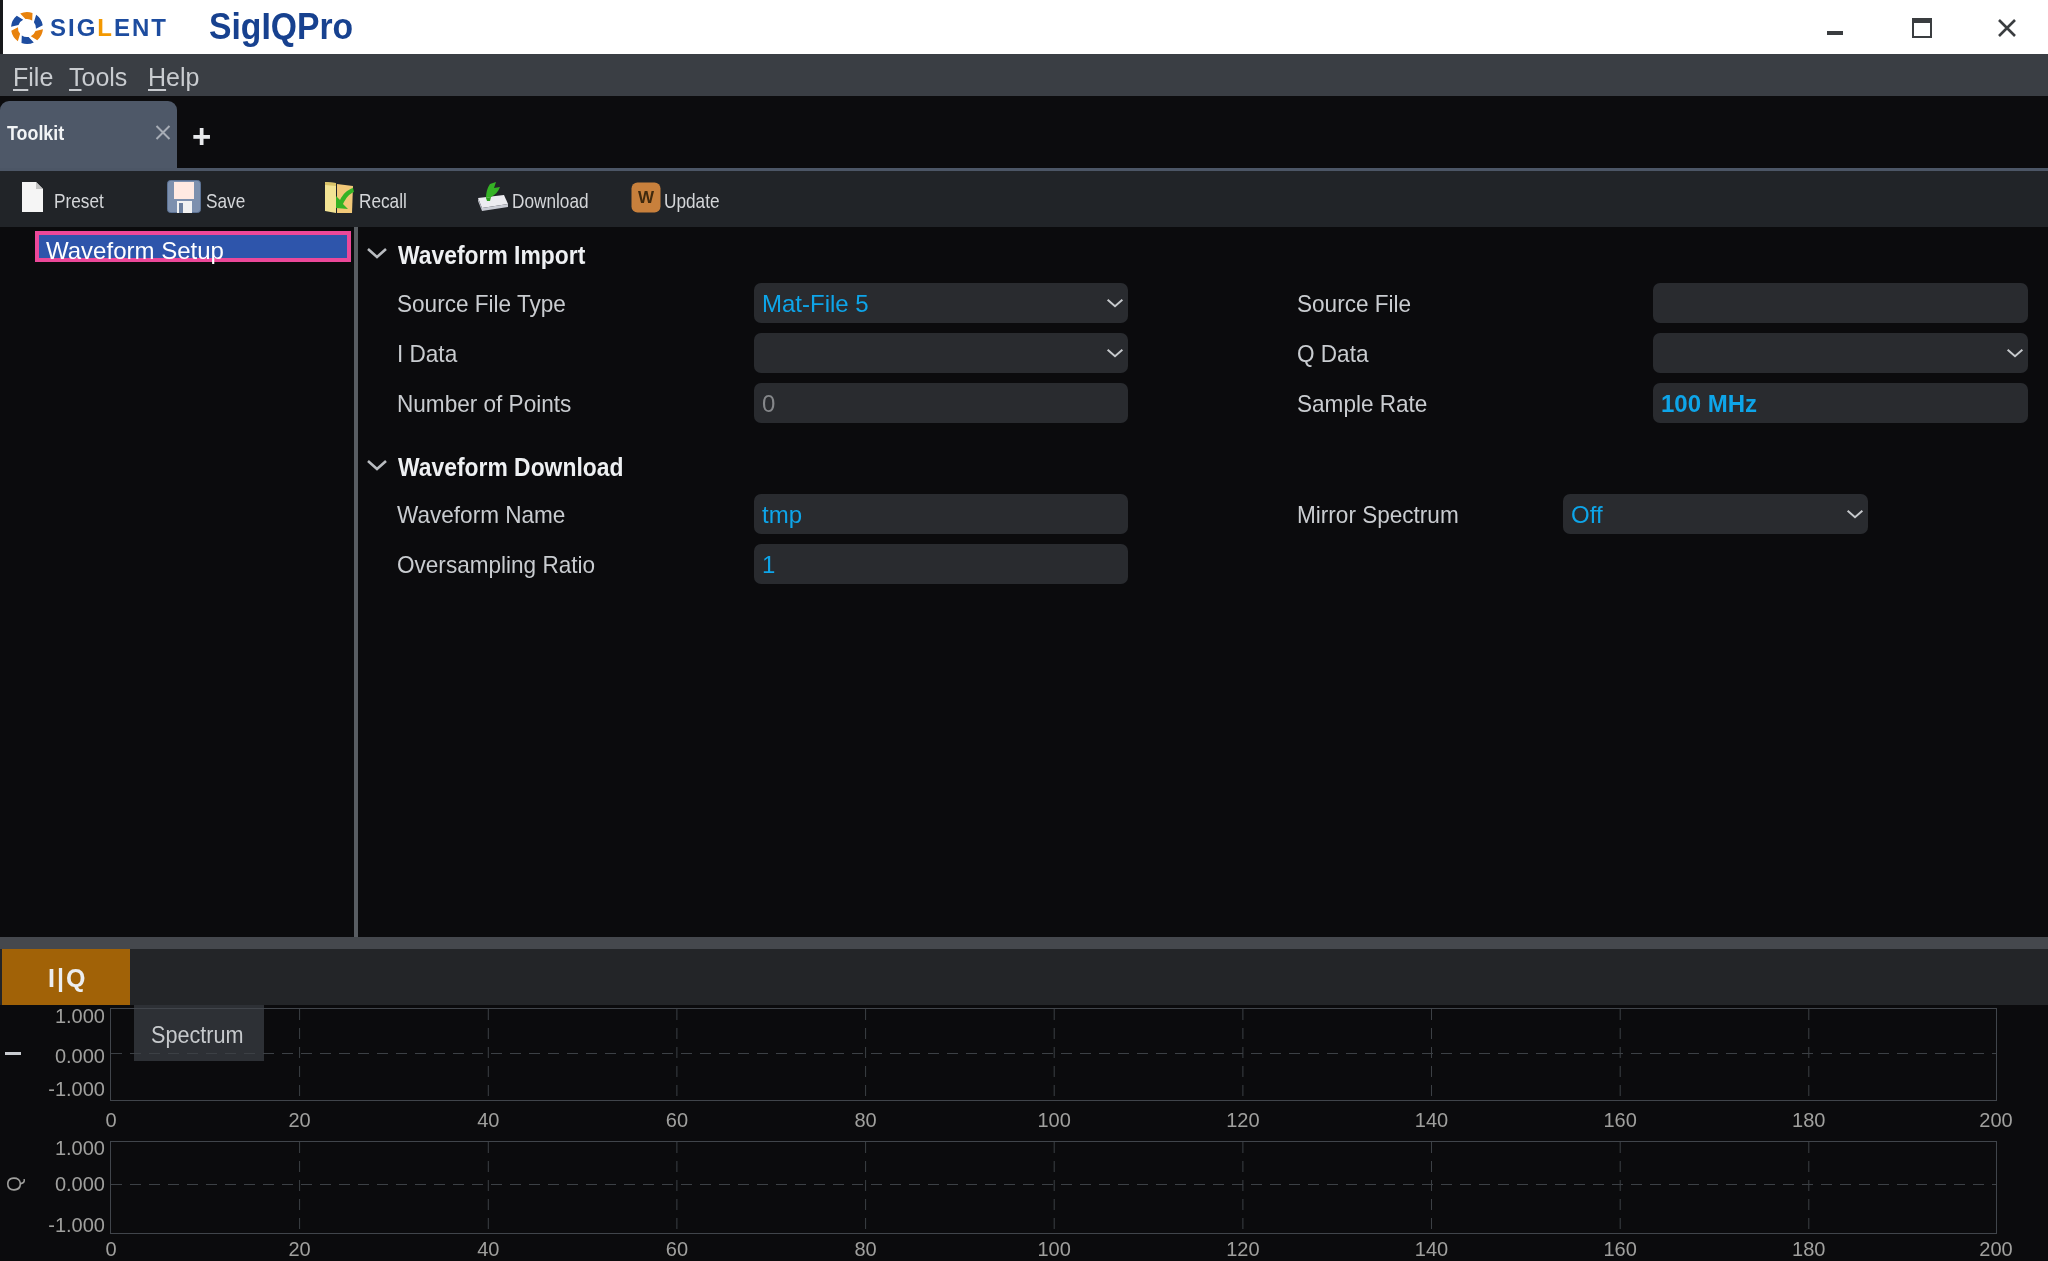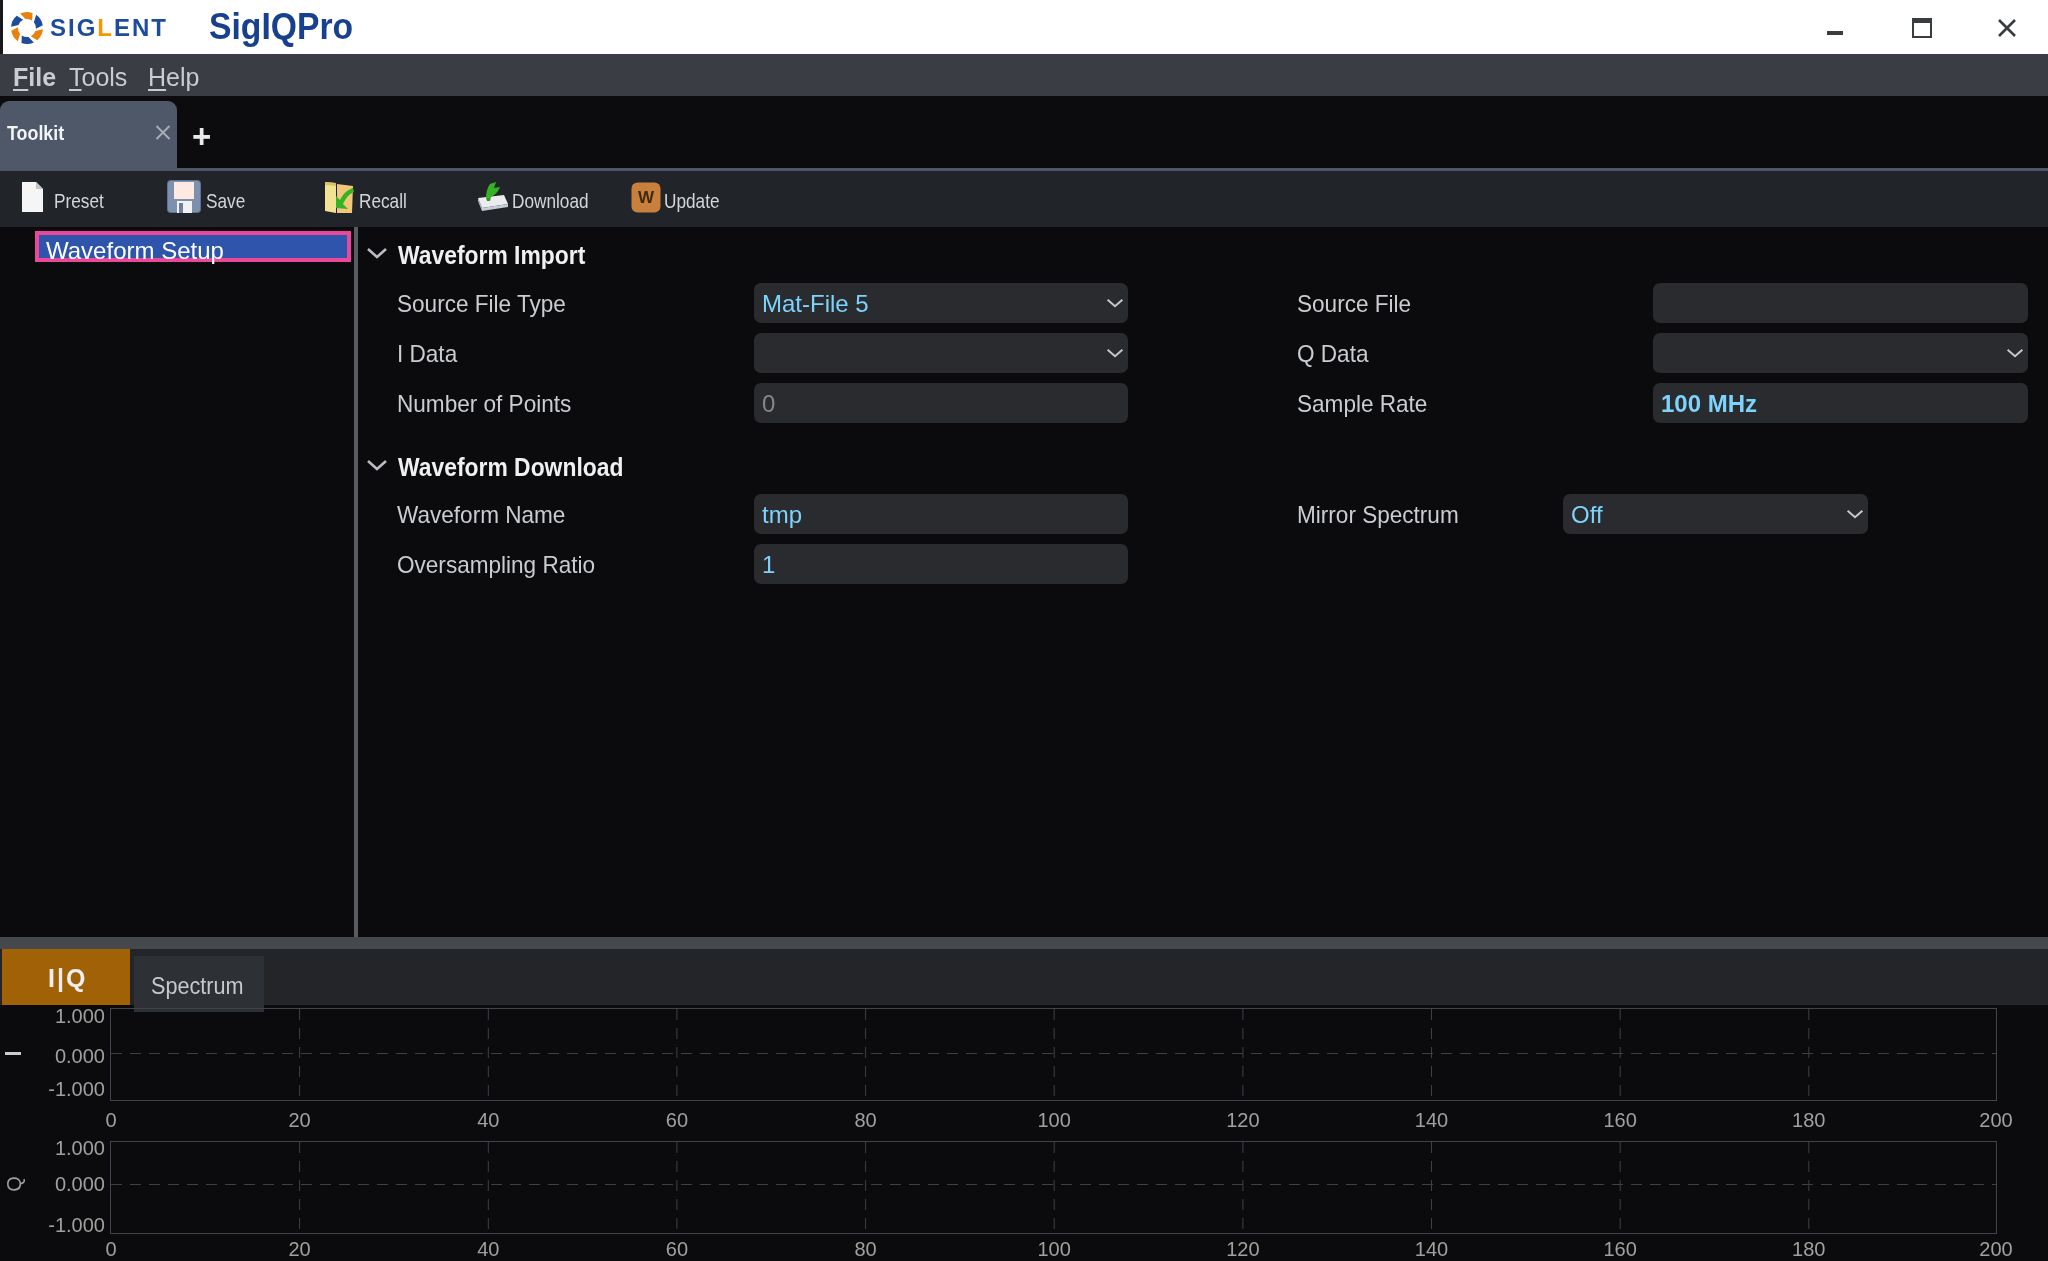--- a/index.html
+++ b/index.html
@@ -31,29 +31,29 @@
   .tbtext{font-size:21px;color:#d4d6d9;transform:scaleX(0.82);transform-origin:0 0;}
   
   #content{left:0;top:227px;width:2048px;height:710px;background:#0b0b0d;}
   #vdivider{left:354px;top:227px;width:4px;height:710px;background:#595d62;}
   #selitem{left:35px;top:231px;width:316px;height:31px;background:#2e55ab;
       border:4px solid #ec4899;box-sizing:border-box;}
   #selitem span{position:absolute;left:7px;top:2px;font-size:24px;color:#fff;}
   .sechdr{font-size:26px;font-weight:bold;color:#eef0f2;transform:scaleX(0.88);transform-origin:0 0;}
   .flabel{font-size:24px;color:#c9ccd0;transform:scaleX(0.94);transform-origin:0 0;}
   .fbox{background:#292b2f;border-radius:7px;height:40px;box-sizing:border-box;}
-  .fbox .txt{position:absolute;left:8px;top:7px;font-size:24px;color:#7dd3fc;}
+  .fbox .txt{position:absolute;left:8px;top:7px;font-size:24px;color:#0ea5e9;}
   .fbox .ph{color:#85878a;}
   .chev{position:absolute;width:18px;height:10px;}
   
   #splitter{left:0;top:937px;width:2048px;height:12px;background:#45484d;}
   #charttabs{left:0;top:949px;width:2048px;height:56px;background:#232528;}
   #tab-iq{left:2px;top:949px;width:128px;height:56px;background:#a16207;}
   #tab-iq span{position:absolute;left:46px;top:15px;font-size:25px;font-weight:bold;color:#eceef0;letter-spacing:2px;}
-  #tab-spectrum{left:134px;top:956px;width:130px;height:56px;background:#2d3035;}
+  #tab-spectrum{left:134px;top:1005px;width:130px;height:56px;background:#2d3035;}
   #tab-spectrum span{position:absolute;left:17px;top:17px;font-size:23px;color:#c6c9cc;transform:scaleX(0.94);transform-origin:0 0;}
 </style>
 </head>
 <body>
 <div class="abs" id="titlebar"></div>
 <div class="abs" id="leftedge" style="height:54px;"></div>
 
 <svg class="abs" style="left:8px;top:9px;" width="38" height="38" viewBox="0 0 38 38">
     <path transform="rotate(0 19 19)" d="M12.2 4.5 A16 16 0 0 1 24.5 4.0 L24.2 11.6 A9 9 0 0 0 17.4 10.1 Z" fill="#e8820c"></path>
     <path transform="rotate(60 19 19)" d="M12.2 4.5 A16 16 0 0 1 24.5 4.0 L24.2 11.6 A9 9 0 0 0 17.4 10.1 Z" fill="#1d4c9f"></path>
@@ -65,21 +65,21 @@
 <div class="abs" id="brand-siglent">SIG<span class="oL">L</span>ENT</div>
 <div class="abs" id="brand-pro">SigIQPro</div>
 
 <div class="abs winbtn" style="left:1827px;top:31px;width:16px;height:4px;background:#3a3d40;"></div>
 <div class="abs winbtn" style="left:1912px;top:18px;width:20px;height:20px;box-sizing:border-box;border:2px solid #3a3d40;border-top-width:5px;"></div>
 <svg class="abs" style="left:1997px;top:18px;" width="20" height="20" viewBox="0 0 20 20">
   <path d="M2 2 L18 18 M18 2 L2 18" stroke="#3a3d40" stroke-width="2.6"></path>
 </svg>
 
 <div class="abs" id="menubar"></div>
-<div class="abs menuitem" style="left:13px;font-weight:bold;"><u>F</u>ile</div>
+<div class="abs menuitem" style="left:13px;"><u>F</u>ile</div>
 <div class="abs menuitem" style="left:69px;"><u>T</u>ools</div>
 <div class="abs menuitem" style="left:148px;"><u>H</u>elp</div>
 
 <div class="abs" id="tabstrip"></div>
 <div class="abs" id="tab-toolkit">
   <span class="lbl">Toolkit</span>
   <svg id="tab-x" viewBox="0 0 16 15">
       <path d="M1.5 1 L14.5 14 M14.5 1 L1.5 14" stroke="#a7adb6" stroke-width="2"></path>
     </svg>
 </div>

